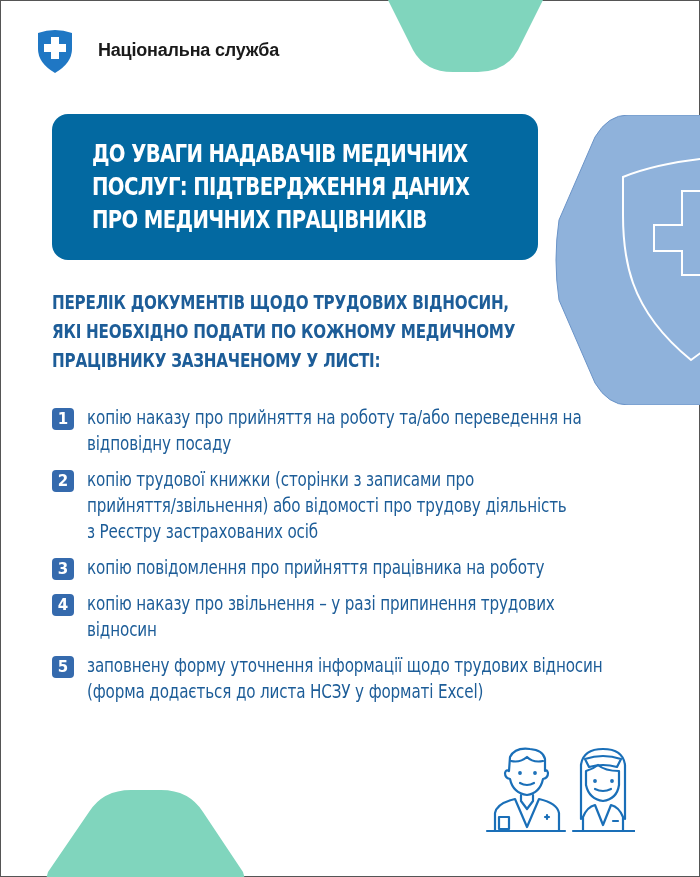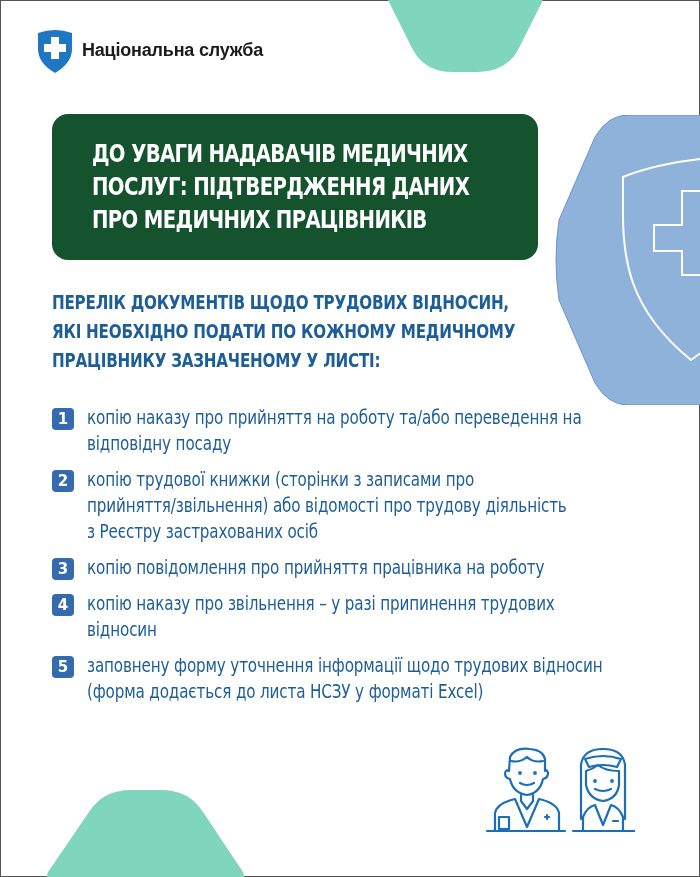--- a/index.html
+++ b/index.html
@@ -3,22 +3,22 @@
   <meta charset="utf-8">
   <style>
     html, body { margin: 0; padding: 0; }
     body { width: 700px; height: 877px; background: #ffffff; position: relative; overflow: hidden; font-family: "Liberation Sans", sans-serif; }
     .frame { position: absolute; left: 0; top: 0; width: 698px; height: 875px; border: 1px solid #555; border-left-width: 1px; box-sizing: content-box; }
     .deco-top { position: absolute; left: 368px; top: -40px; width: 195px; height: 112px; }
     .deco-bottom { position: absolute; left: 43px; top: 790px; width: 205px; height: 100px; }
     .deco-right { position: absolute; left: 553px; top: 115px; width: 170px; height: 290px; }
     .logo { position: absolute; left: 36px; top: 27px; display: flex; align-items: center; }
     .logo-shield { width: 38px; height: 46px; }
-    .logo-text { margin-left: 8px; font-weight: bold; font-size: 18px; line-height: 21px; color: #1a1a1a; letter-spacing: -0.2px; }
-    .banner { position: absolute; left: 52px; top: 114px; width: 486px; height: 146px; background: #14532d; border-radius: 16px; box-sizing: border-box; padding: 24px 30px 0 40px; }
+    .logo-text { margin-left: 24px; font-weight: bold; font-size: 18px; line-height: 21px; color: #1a1a1a; letter-spacing: -0.2px; }
+    .banner { position: absolute; left: 52px; top: 114px; width: 486px; height: 146px; background: #0369a1; border-radius: 16px; box-sizing: border-box; padding: 24px 30px 0 40px; }
     .banner-title { color: #ffffff; font-family: "DejaVu Sans", sans-serif; font-weight: bold; font-size: 24px; line-height: 33px; letter-spacing: -0.8px; transform: scaleX(0.82); transform-origin: left top; white-space: nowrap; }
     .subhead { position: absolute; left: 52px; top: 288px; color: #1d5d98; font-family: "DejaVu Sans", sans-serif; font-weight: bold; font-size: 19px; line-height: 29px; transform: scaleX(0.8); transform-origin: left top; white-space: nowrap; letter-spacing: -0.3px; }
     .list { position: absolute; left: 52px; top: 404px; width: 620px; }
     .item { position: relative; padding-left: 35px; margin-bottom: 10px; }
     .num { position: absolute; left: 0; top: 4px; width: 22px; height: 22px; border-radius: 4px; background: #356aad; color: #ffffff; font-weight: bold; font-size: 15px; line-height: 22px; text-align: center; font-family: "DejaVu Sans", sans-serif; }
     .item-text { color: #1d5d98; font-family: "DejaVu Sans", sans-serif; font-size: 19px; line-height: 26px; transform: scaleX(0.8); transform-origin: left top; white-space: pre; display: block; letter-spacing: -0.2px; }
     .avatars { position: absolute; left: 485px; top: 745px; width: 150px; height: 90px; }
   </style>
 </head>
 <body>

